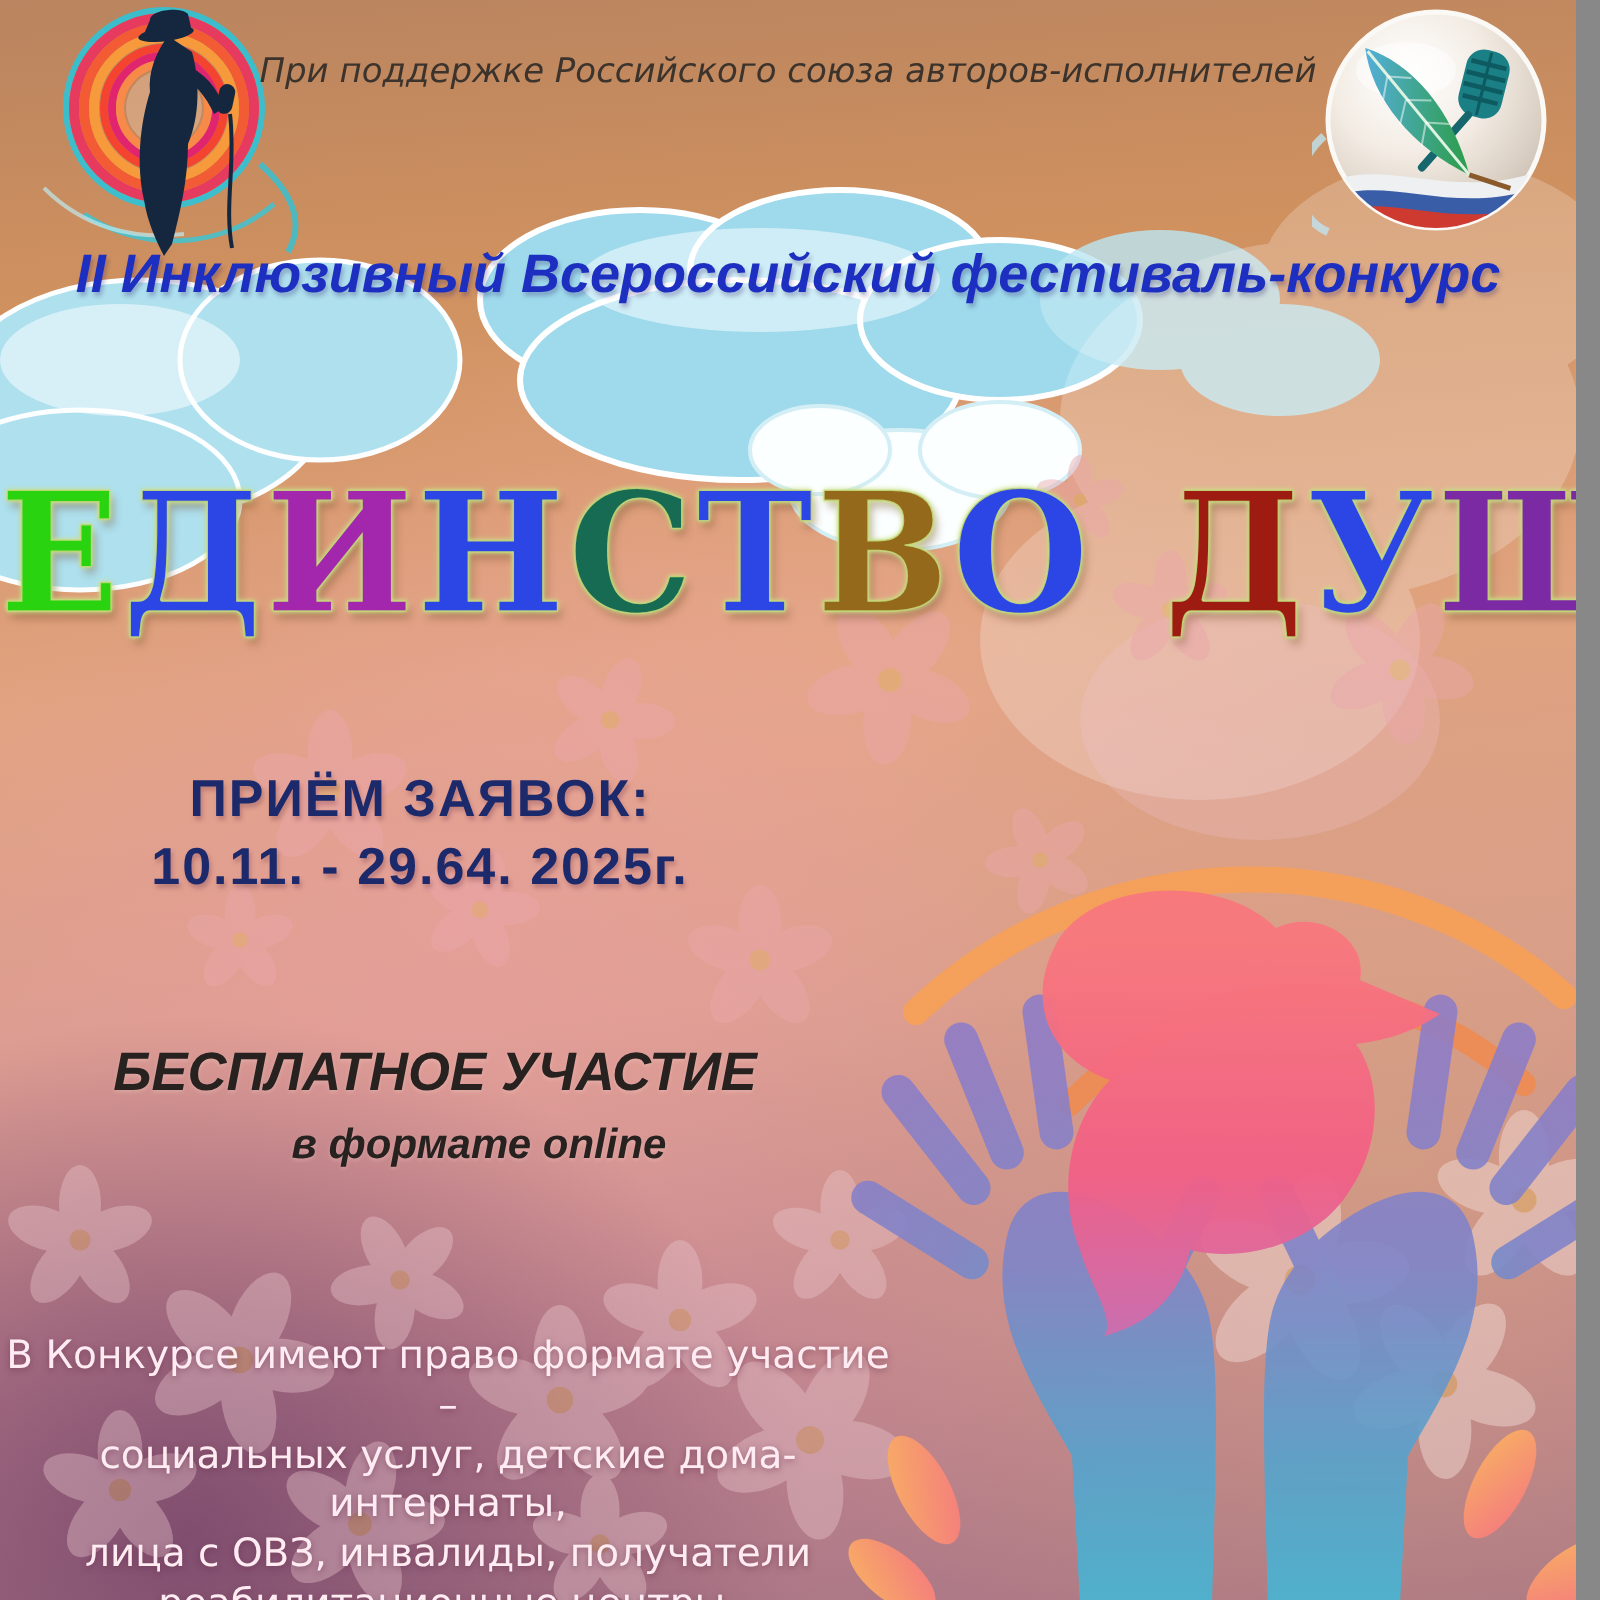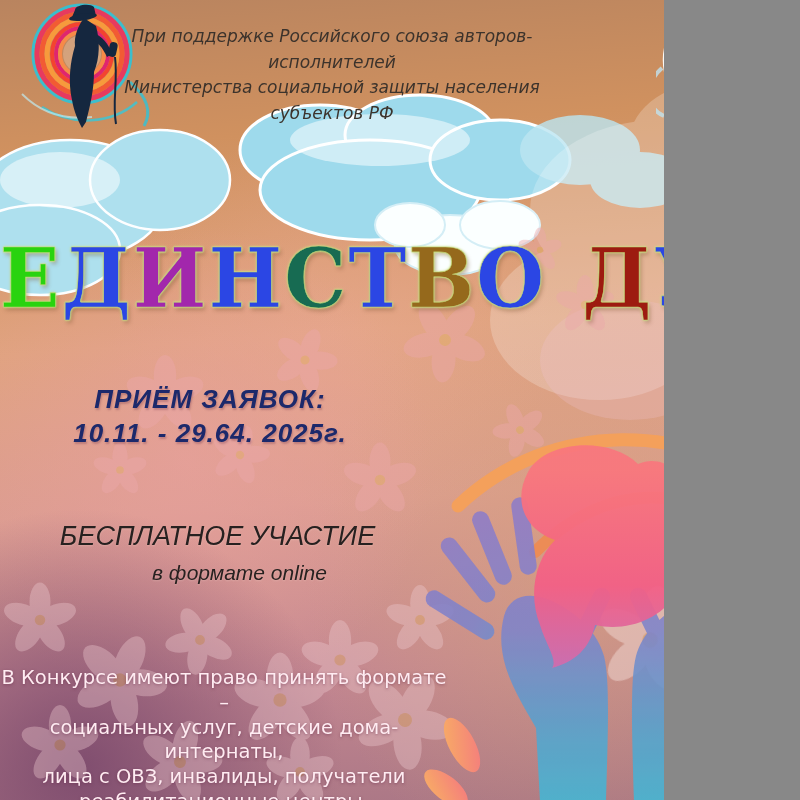--- a/index.html
+++ b/index.html
@@ -1,17 +1,17 @@
 <!DOCTYPE html>
 <html><head>
 <meta charset="utf-8">
 <style>
   html,body{margin:0;padding:0;background:#888;}
   .poster{
-    position:relative;width:664px;height:800px;overflow:hidden;
+    position:relative;width:788px;height:800px;overflow:hidden;
     font-family:"Liberation Sans",sans-serif;
     background:
       radial-gradient(55% 45% at 12% 96%, rgba(122,72,108,.9), rgba(122,72,108,0) 72%),
       radial-gradient(50% 40% at 28% 58%, rgba(232,160,158,.65), rgba(232,160,158,0) 75%),
       radial-gradient(60% 55% at 88% 72%, rgba(214,164,120,.55), rgba(214,164,120,0) 70%),
       radial-gradient(45% 35% at 50% 42%, rgba(236,170,150,.45), rgba(236,170,150,0) 75%),
       linear-gradient(176deg,#b9845f 0%,#d0915f 18%,#e0a37f 42%,#db9c90 62%,#c48791 82%,#a97685 100%);
   }
   .layer{position:absolute;left:0;top:0;}
   
@@ -30,26 +30,26 @@
     font-family:"DejaVu Serif",serif;font-weight:bold;font-size:78px;letter-spacing:2px;
     transform:scaleY(1.06);
   }
   .main-title .word2{margin-left:36px;}
   .tl{
     text-shadow:0 0 2px #cfe18c,0 0 3px #c9dd85,2px 3px 4px rgba(110,70,40,.4);
     -webkit-text-stroke:.6px rgba(195,218,120,.85);
   }
   .apps{
     position:absolute;top:383px;left:0;width:420px;text-align:center;
-    font-style:italic;font-weight:bold;font-size:26px;line-height:1.3;letter-spacing:1px;
+    font-weight:bold;font-size:26px;line-height:1.3;letter-spacing:1px;
     color:#1c296b;text-shadow:1px 2px 2px rgba(120,60,80,.35);
   }
   .part{
     position:absolute;top:519px;left:0;width:435px;text-align:center;
-    font-style:italic;font-weight:normal;font-size:27px;line-height:1.28;color:#272120;
+    font-style:italic;font-weight:bold;font-size:27px;line-height:1.28;color:#272120;
     text-shadow:0 1px 2px rgba(255,230,220,.25);
   }
   .part .online{font-size:21px;margin-top:6px;padding-left:44px;}
   .elig{
     position:absolute;top:666px;left:0;width:448px;text-align:center;
     font-family:"DejaVu Sans",sans-serif;font-size:19.5px;line-height:1.27;
     color:#ffecf2;text-shadow:0 1px 3px rgba(100,40,70,.5);
   }
 </style>
 </head>
@@ -248,41 +248,41 @@
           <line x1="0" y1="-20" x2="-9" y2="-12"></line>
         <line x1="0" y1="-5" x2="-10" y2="3"></line>
           <line x1="1" y1="10" x2="-8" y2="18"></line>
       </g>
       <path d="M2,44 L14,62" stroke="#8a5a2a" stroke-width="2.5"></path>
     </g>
   </svg>
 
   <div class="support">
     <div>При поддержке Российского союза авторов-исполнителей</div>
-    <div>Министерства социальной защиты населения субъектов РФ</div>
   </div>
 
   <div class="festival">
+    <div>II Инклюзивный Всероссийский фестиваль-конкурс</div>
   </div>
 
   <div class="main-title">
     <span class="word"><span class="tl" style="color: rgb(41, 211, 15);">Е</span><span class="tl" style="color: rgb(43, 70, 228);">Д</span><span class="tl" style="color: rgb(162, 39, 172);">И</span><span class="tl" style="color: rgb(43, 70, 228);">Н</span><span class="tl" style="color: rgb(23, 107, 82);">С</span><span class="tl" style="color: rgb(43, 70, 228);">Т</span><span class="tl" style="color: rgb(149, 105, 28);">В</span><span class="tl" style="color: rgb(43, 70, 228);">О</span></span><span class="word word2"><span class="tl" style="color: rgb(157, 27, 16);">Д</span><span class="tl" style="color: rgb(43, 70, 228);">У</span><span class="tl" style="color: rgb(124, 42, 164);">Ш</span></span>
   </div>
 
   <div class="apps">
     <div>ПРИЁМ ЗАЯВОК:</div>
     <div>10.11. - 29.64. 2025г.</div>
   </div>
 
   <div class="part">
     <div>БЕСПЛАТНОЕ УЧАСТИЕ</div>
     <div class="online">в формате online</div>
   </div>
 
   <div class="elig">
-    <div>В Конкурсе имеют право принять формате –</div>
+    <div>В Конкурсе имеют право формате участие –</div>
     <div>социальных услуг, детские дома-интернаты,</div>
     <div>лица с ОВЗ, инвалиды, получатели</div>
     <div>реабилитационные центры,</div>
 
   </div>
 
 </div>
 
 </body></html>

